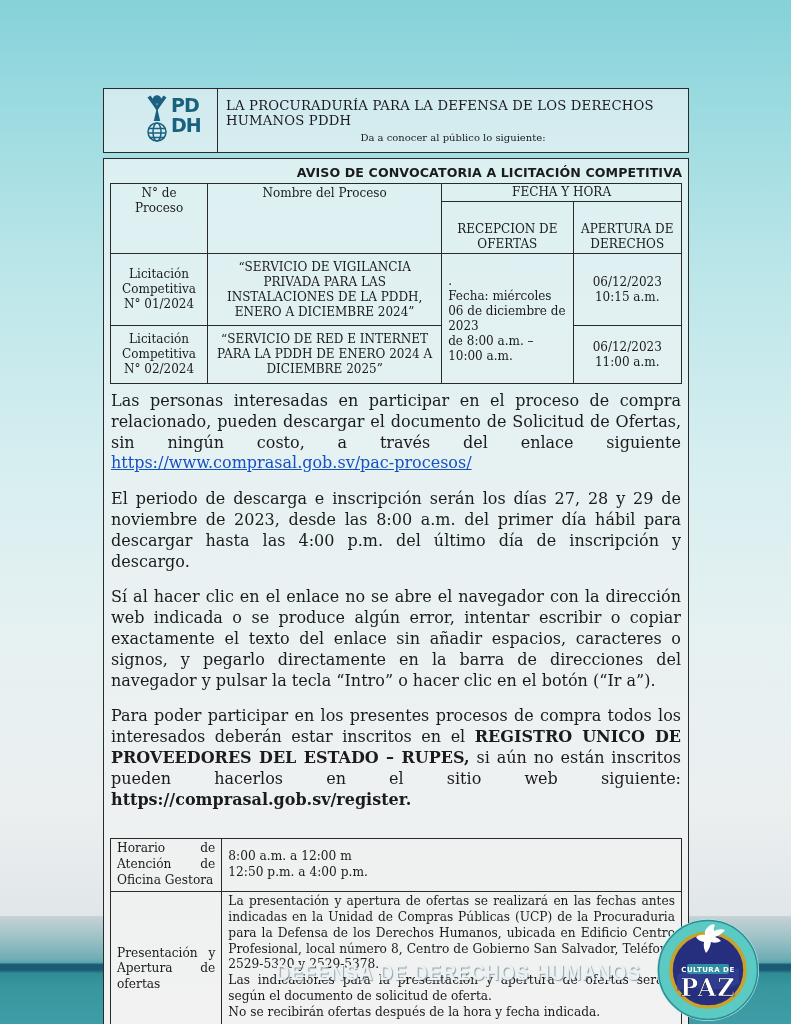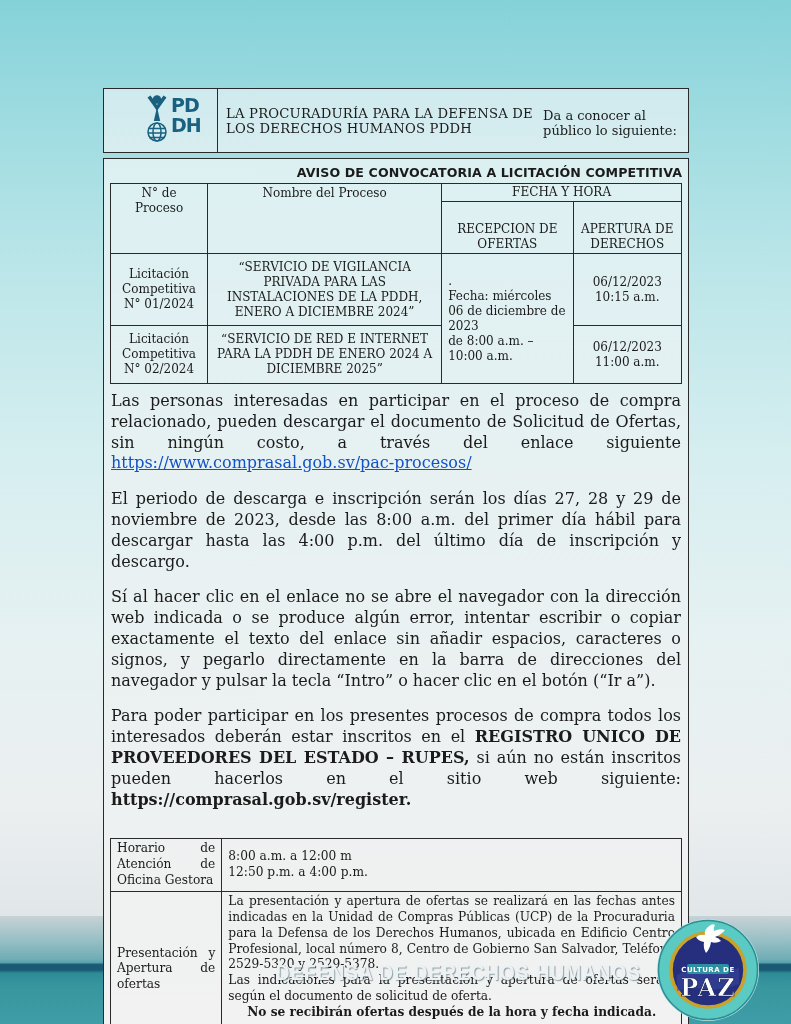--- a/index.html
+++ b/index.html
@@ -31,25 +31,25 @@
     display: flex;
     border: 1.6px solid #2a2a2a;
     background: linear-gradient(180deg, #cfeaee 0%, #d8edf0 100%);
     height: 65px;
   }
   .logo-cell {
     width: 79px; border-right: 1.6px solid #2a2a2a;
     display: flex; align-items: center; justify-content: center; margin-left: 35px;
   }
   .title-cell {
-    flex: 1; display: flex; flex-direction: row;
+    flex: 1; display: flex; flex-direction: column;
     align-items: center; justify-content: center; padding: 2px 8px;
   }
   .title-l1 { font-size: 13.2px; letter-spacing: 0.2px; }
-  .title-l2 { font-size: 13px; margin-top: 4px; }
+  .title-l2 { font-size: 10px; margin-top: 4px; }
 
   .content-box {
     margin-top: 5px;
     border: 1.6px solid #2a2a2a;
     background: linear-gradient(180deg, #dcf0f2 0%, #e7f1f2 35%, #eef1f1 70%, #f2f2f1 100%);
     padding: 4px 6px 8px 6px;
   }
   .aviso-heading {
     font-family: "DejaVu Sans", sans-serif;
     font-weight: bold; font-size: 12.6px; text-align: right;
@@ -81,21 +81,21 @@
   .paras p.last { margin-bottom: 26px; }
   a.doc-link { color: #1352c4; text-decoration: underline; }
   .b { font-weight: bold; }
 
   .t2 { font-size: 12.2px; }
   .t2 td { padding: 2px 6px; line-height: 1.3; vertical-align: middle; }
   .t2 .lbl { width: 19.5%; text-align: justify; }
   .t2 .val { text-align: left; }
   .t2 .row-present .val { text-align: justify; vertical-align: top; padding-bottom: 26px; }
   .t2 .row-present .lbl { vertical-align: middle; }
-  .t2 .note { margin-top: 0; font-weight: bold; text-align: center; }
+  .t2 .note { margin-top: 0; font-weight: normal; text-align: left; }
   .t2 .row-oficina td { height: 42px; }
   .t2 .row-horario td { height: 46px; }
   .t2 .row-plazo td { height: 21px; }
 
   
   .slogan {
     position: absolute; top: 961px; left: 0; width: 641px;
     text-align: right;
     font-family: "Liberation Sans", sans-serif;
     font-weight: bold; font-size: 19px; letter-spacing: 1px;

